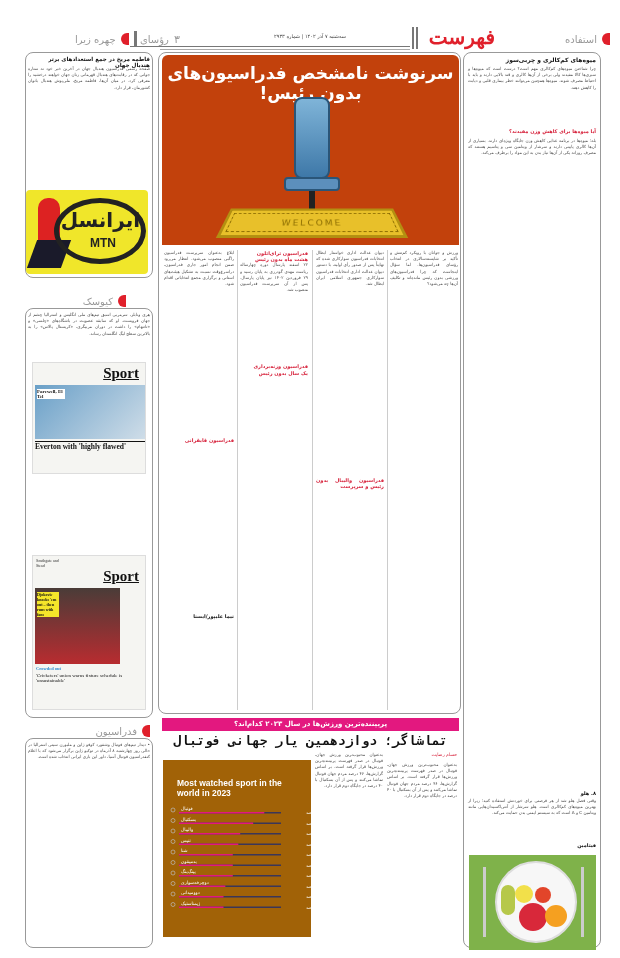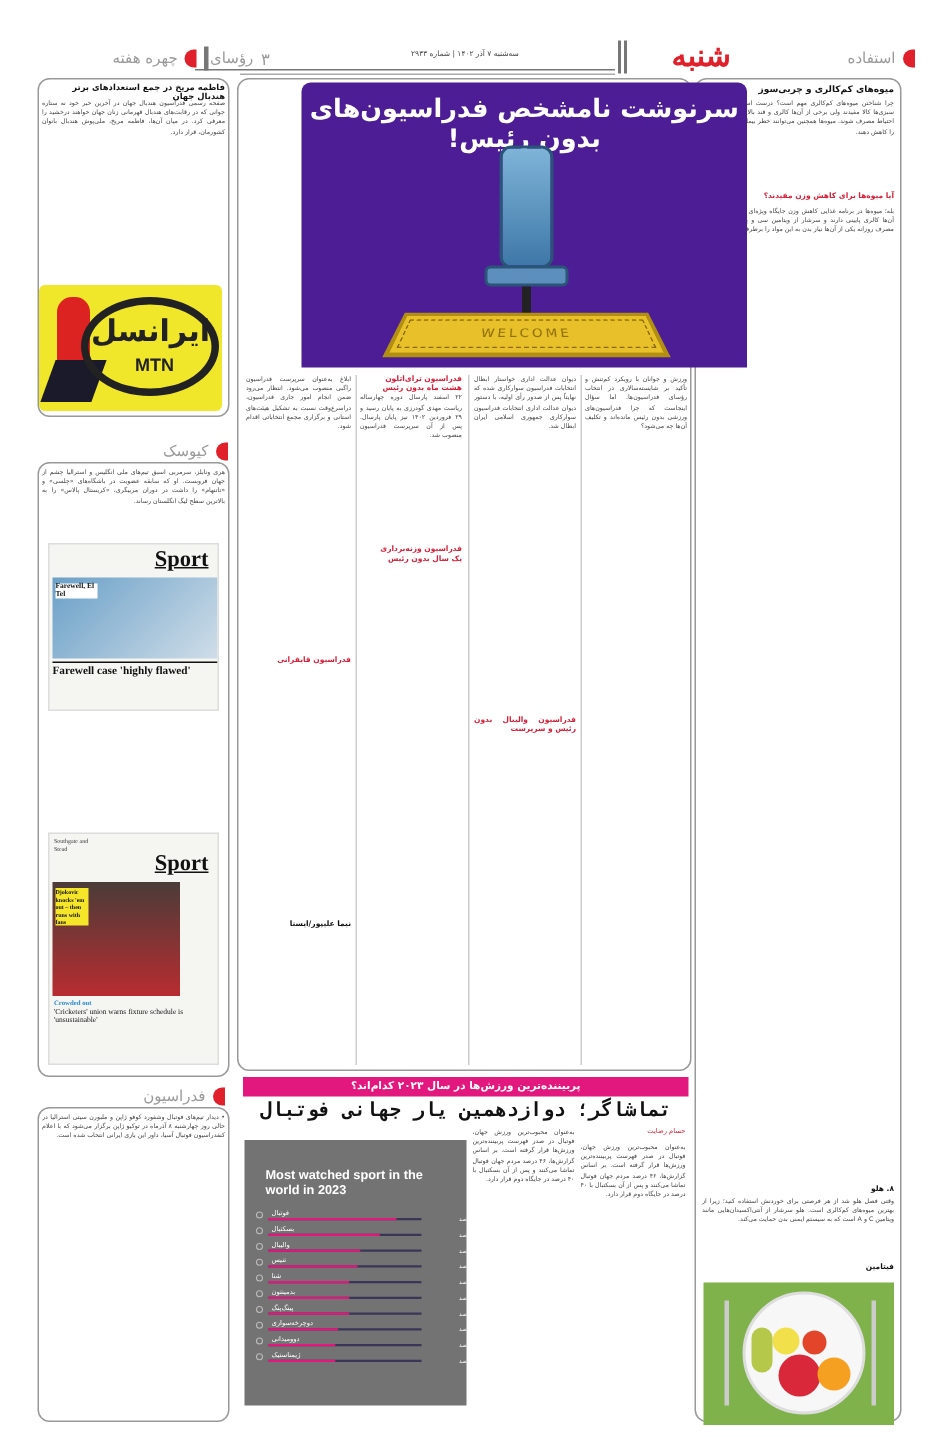--- a/index.html
+++ b/index.html
@@ -16,35 +16,35 @@
   .logo-bars { position: absolute; top: 27px; left: 412px; width: 6px; height: 22px; border-left: 2px solid #777; border-right: 2px solid #777; }
   .dateline { position: absolute; top: 33px; left: 220px; width: 180px; text-align: center; font-size: 5px; color: #444; }
 
   .col-box { position: absolute; border: 1px solid #999; border-radius: 8px; background: #fff; }
 
   .tiny { font-size: 4.2px; line-height: 6.2px; color: #444; text-align: justify; }
   .head-s { font-size: 6px; font-weight: bold; color: #111; }
   .sub-red { font-size: 5px; color: #d6203a; font-weight: bold; }
 
   
-  .hero { position: absolute; top: 55px; left: 162px; width: 297px; height: 190px; background: #4c1d95; overflow: hidden; border-radius: 6px 6px 0 0; margin-left: 39px; }
+  .hero { position: absolute; top: 55px; left: 162px; width: 297px; height: 190px; background: #c2410c; overflow: hidden; border-radius: 6px 6px 0 0; }
   .hero-title { position: absolute; top: 8px; left: 0; right: 0; text-align: center; color: #fff; font-weight: bold; font-size: 17px; }
   .chair-back { position: absolute; left: 132px; top: 42px; width: 36px; height: 82px; background: linear-gradient(#7fb4d8,#3e78a8); border-radius: 8px; border: 2px solid #2a5578; }
   .chair-seat { position: absolute; left: 122px; top: 122px; width: 56px; height: 14px; background: #5c8fbc; border-radius: 4px; border: 2px solid #2a5578; }
   .chair-stem { position: absolute; left: 147px; top: 136px; width: 6px; height: 22px; background: #222; }
   .mat { position: absolute; left: 62px; top: 150px; width: 176px; height: 34px; background: #e8c02a; border: 3px solid #b38f11; transform: perspective(100px) rotateX(30deg); }
   .mat-inner { position: absolute; inset: 3px; border: 1px dashed #8a6b00; text-align: center; font-size: 9px; color: #8a6b00; letter-spacing: 2px; line-height: 22px; }
 
   .colrule { position: absolute; width: 1px; background: #ccc; }
 
   .strip { position: absolute; top: 718px; left: 162px; width: 297px; height: 13px; background: #e3187f; color: #fff; font-size: 7px; text-align: center; line-height: 13px; font-weight: bold; }
   .big-head { position: absolute; top: 733px; left: 162px; width: 297px; text-align: center; font-size: 13px; font-weight: bold; color: #111; font-family: Liberation Mono, monospace; }
 
   
-  .chart { position: absolute; top: 760px; left: 163px; width: 148px; height: 177px; background: #737373; }
+  .chart { position: absolute; top: 760px; left: 163px; width: 148px; height: 177px; background: #a16207; }
   .chart-title { position: absolute; top: 18px; left: 14px; color: #fff; font-family: "Liberation Sans", sans-serif; font-size: 8.5px; font-weight: bold; line-height: 10px; direction: ltr; text-align: left; }
   .chart svg { position: absolute; top: 0; left: 0; }
 
   
   .mtn { position: absolute; top: 190px; left: 26px; width: 122px; height: 84px; background: #f0e62a; border-radius: 4px; overflow: hidden; }
   .mtn-oval { position: absolute; left: 28px; top: 8px; width: 92px; height: 66px; border: 5px solid #222; border-radius: 50%; }
   .mtn-fa { position: absolute; left: 40px; top: 18px; width: 74px; text-align: center; font-size: 20px; font-weight: bold; color: #222; }
   .mtn-en { position: absolute; left: 40px; top: 46px; width: 74px; text-align: center; font-size: 12px; font-weight: bold; color: #222; direction: ltr; font-family: "Liberation Sans", sans-serif; }
   .player { position: absolute; left: 12px; top: 8px; width: 22px; height: 70px; background: #d22; border-radius: 10px 10px 2px 2px; }
   .player-legs { position: absolute; left: 6px; top: 50px; width: 34px; height: 28px; background: #1a1a2a; transform: skewX(-20deg); }
@@ -57,32 +57,32 @@
   .fr { position: absolute; border-radius: 50%; }
 </style>
 </head>
 <body>
 
 <div class="sec-tag" style="right:10px;">
   <span class="marker"></span>
   <span>استفاده</span>
 </div>
 <div class="logo-bars"></div>
-<div class="logo">شنبه</div>
+<div class="logo">فهرست</div>
 <div class="dateline">سه‌شنبه ۷ آذر ۱۴۰۲ | شماره ۲۹۳۳</div>
 <div class="sec-tag" style="left:140px;">
   <span style="font-size:11px;">۳</span>
   <span>رؤسای</span>
 </div>
 <div class="abs" style="top:46px;left:130px;width:280px;height:1px;background:#777;"></div>
 <div class="abs" style="top:49px;left:160px;width:250px;height:1px;background:#aaa;"></div>
 <div class="sec-tag" style="left:75px;">
   <span class="bar"></span>
   <span class="marker"></span>
-  <span>چهره هفته</span>
+  <span>چهره زیرا</span>
 </div>
 
 <div class="col-box" style="top:52px;left:463px;width:138px;height:896px;"></div>
 <div class="abs head-s" style="top:56px;right:24px;width:130px;">میوه‌های کم‌کالری و چربی‌سوز</div>
 <div class="abs tiny" style="top:66px;right:24px;width:128px;">چرا شناختن میوه‌های کم‌کالری مهم است؟ درست است که میوه‌ها و سبزی‌ها کالا مفیدند ولی برخی از آن‌ها کالری و قند بالایی دارند و باید با احتیاط مصرف شوند. میوه‌ها همچنین می‌توانند خطر بیماری قلبی و دیابت را کاهش دهند.</div>
 <div class="abs sub-red" style="top:128px;right:24px;width:128px;">آیا میوه‌ها برای کاهش وزن مفیدند؟</div>
 <div class="abs tiny" style="top:138px;right:24px;width:128px;height:650px;overflow:hidden;">بله؛ میوه‌ها در برنامه غذایی کاهش وزن جایگاه ویژه‌ای دارند. بسیاری از آن‌ها کالری پایینی دارند و سرشار از ویتامین سی و پتاسیم هستند که مصرف روزانه یکی از آن‌ها نیاز بدن به این مواد را برطرف می‌کند.</div>
 <div class="abs head-s" style="top:790px;right:24px;width:128px;font-size:5px;">۸. هلو</div>
 <div class="abs tiny" style="top:798px;right:24px;width:128px;">وقتی فصل هلو شد از هر فرصتی برای خوردنش استفاده کنید؛ زیرا از بهترین میوه‌های کم‌کالری است. هلو سرشار از آنتی‌اکسیدان‌هایی مانند ویتامین C و A است که به سیستم ایمنی بدن حمایت می‌کند.</div>
 <div class="abs head-s" style="top:842px;right:24px;font-size:5px;">فیتامین</div>
@@ -197,32 +197,32 @@
 <div class="abs head-s" style="top:56px;left:28px;width:122px;font-size:5.6px;">فاطمه مریخ در جمع استعدادهای برتر هندبال جهان</div>
 <div class="abs tiny" style="top:66px;left:28px;width:122px;height:120px;overflow:hidden;">صفحه رسمی فدراسیون هندبال جهان در آخرین خبر خود نه ستاره جوانی که در رقابت‌های هندبال قهرمانی زنان جهان خواهند درخشید را معرفی کرد. در میان آن‌ها، فاطمه مریخ، ملی‌پوش هندبال بانوان کشورمان، قرار دارد.</div>
 <div class="mtn">
   <div class="player"></div>
   <div class="player-legs"></div>
   <div class="mtn-oval"></div>
   <div class="mtn-fa">ایرانسل</div>
   <div class="mtn-en">MTN</div>
 </div>
 
-<div class="sec-tag" style="top:292px;right:468px;">
+<div class="sec-tag" style="top:292px;right:494px;">
   <span class="marker"></span>
   <span>کیوسک</span>
 </div>
 <div class="col-box" style="top:308px;left:25px;width:128px;height:410px;"></div>
 <div class="abs tiny" style="top:312px;left:28px;width:122px;height:48px;overflow:hidden;">هری ونابلز، سرمربی اسبق تیم‌های ملی انگلیس و استرالیا چشم از جهان فروبست. او که سابقه عضویت در باشگاه‌های «چلسی» و «تاتنهام» را داشت در دوران مربیگری، «کریستال پالاس» را به بالاترین سطح لیگ انگلستان رساند.</div>
 
 <div class="np" style="top:362px;left:32px;width:114px;height:112px;">
   <div class="sport" style="top:2px;">Sport</div>
   <div class="abs" style="top:22px;left:2px;width:110px;height:54px;background:linear-gradient(135deg,#6aa0c8,#cfdde8);"></div>
   <div class="abs" style="top:26px;left:4px;width:28px;font-size:5px;font-weight:bold;color:#111;background:#fff;">Farewell, El Tel</div>
-  <div class="abs" style="top:78px;left:2px;width:110px;font-size:7.5px;font-weight:bold;color:#111;border-top:1px solid #111;">Farewell case 'highly flawed'</div>
+  <div class="abs" style="top:78px;left:2px;width:110px;font-size:7.5px;font-weight:bold;color:#111;border-top:1px solid #111;">Everton with 'highly flawed'</div>
 </div>
 
 <div class="np" style="top:555px;left:32px;width:114px;height:155px;">
   <div class="abs" style="top:2px;left:3px;width:28px;font-size:4px;color:#333;">Southgate and Stead</div>
   <div class="sport" style="top:12px;">Sport</div>
   <div class="abs" style="top:32px;left:2px;width:85px;height:76px;background:linear-gradient(#4a3c38,#b82c30);"></div>
   <div class="abs" style="top:36px;left:4px;width:22px;font-size:4px;font-weight:bold;background:#f5e62a;color:#111;">Djokovic knocks 'em out – then runs with fans</div>
   <div class="abs" style="top:110px;left:3px;font-size:4.5px;color:#2a8bd0;font-weight:bold;">Crowded out</div>
   <div class="abs" style="top:117px;left:3px;width:108px;font-size:5px;color:#111;">'Cricketers' union warns fixture schedule is 'unsustainable'</div>
 </div>

